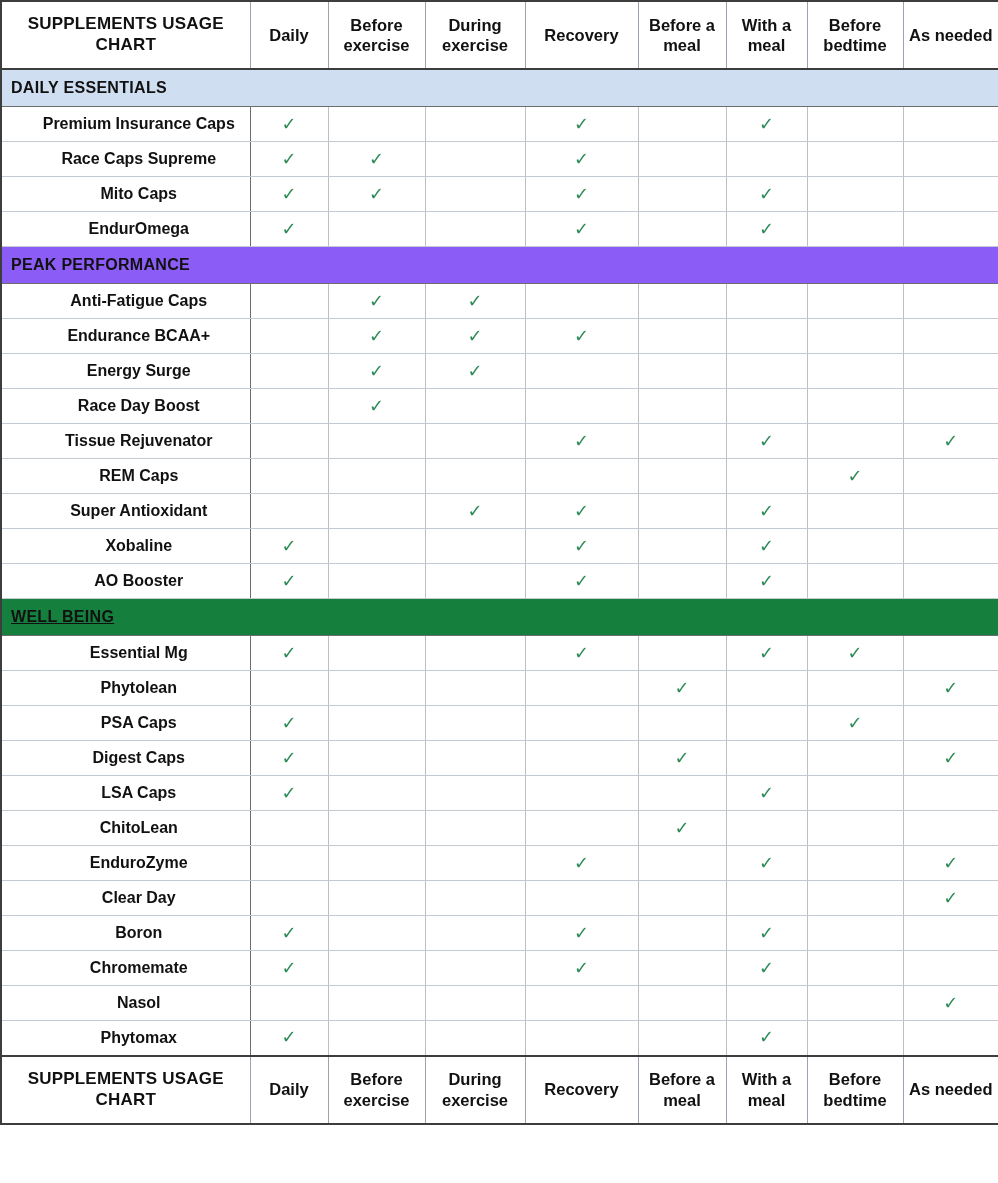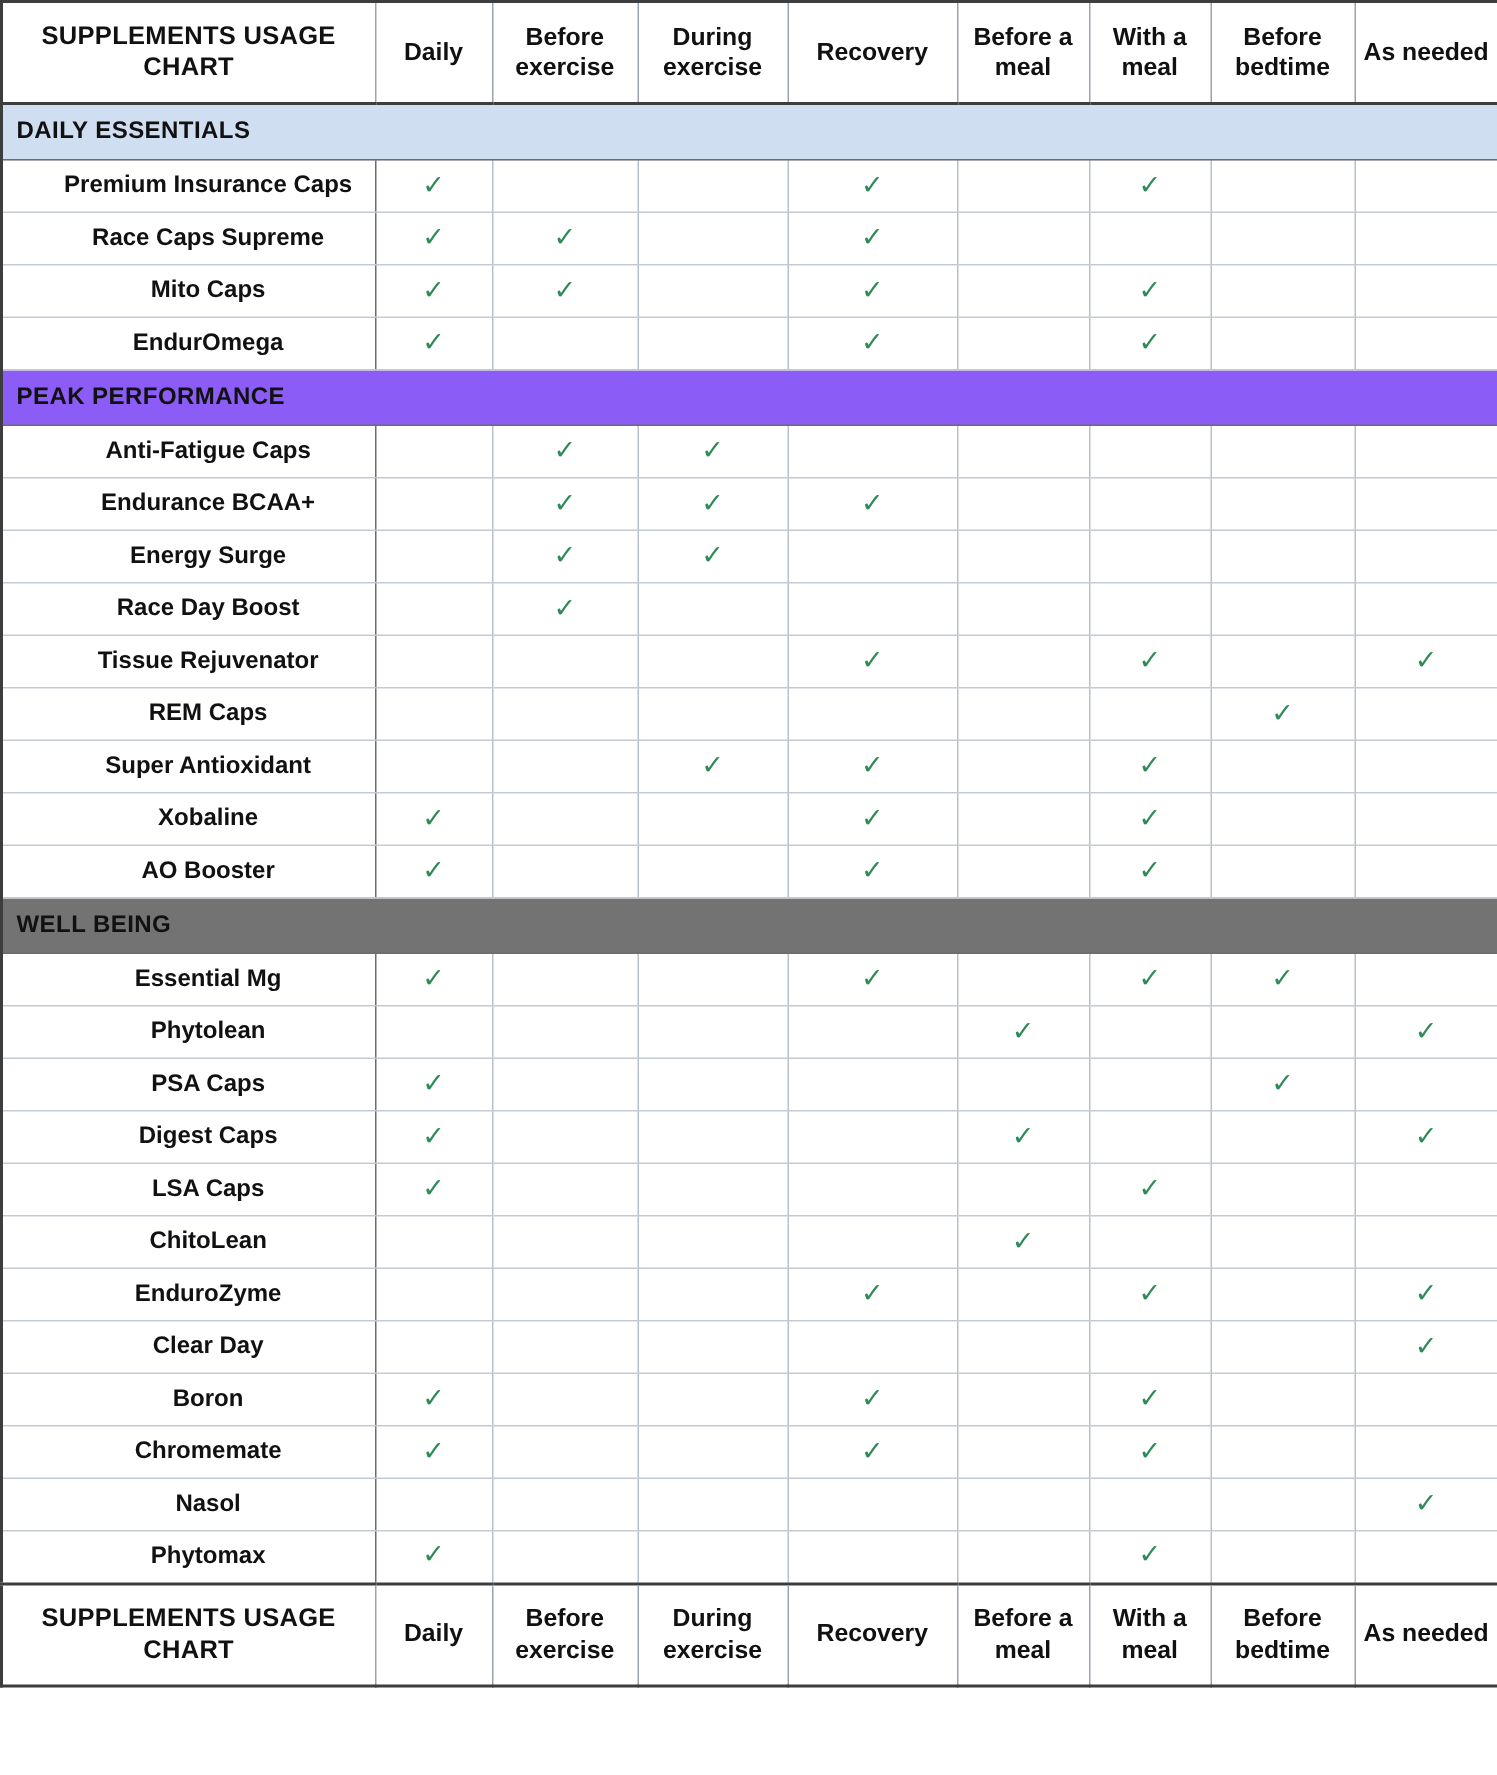--- a/index.html
+++ b/index.html
@@ -108,21 +108,21 @@
   
   .sec-daily .group              { background: #cfdef0; }
 
   
   .sec-peak .group               { background: #8b5cf6; }
 
   
   .sec-recovery .group           { background: #f8e3bb; }
 
   
-  .sec-well .group               { background: #737373; }
+  .sec-well .group               { background: #15803d; text-decoration: underline; }
 </style>
 </head>
 <body>
 
 <table class="chart">
   <colgroup>
     <col class="c-name">
       <col class="c-daily">
       <col class="c-bex">
       <col class="c-dex">

